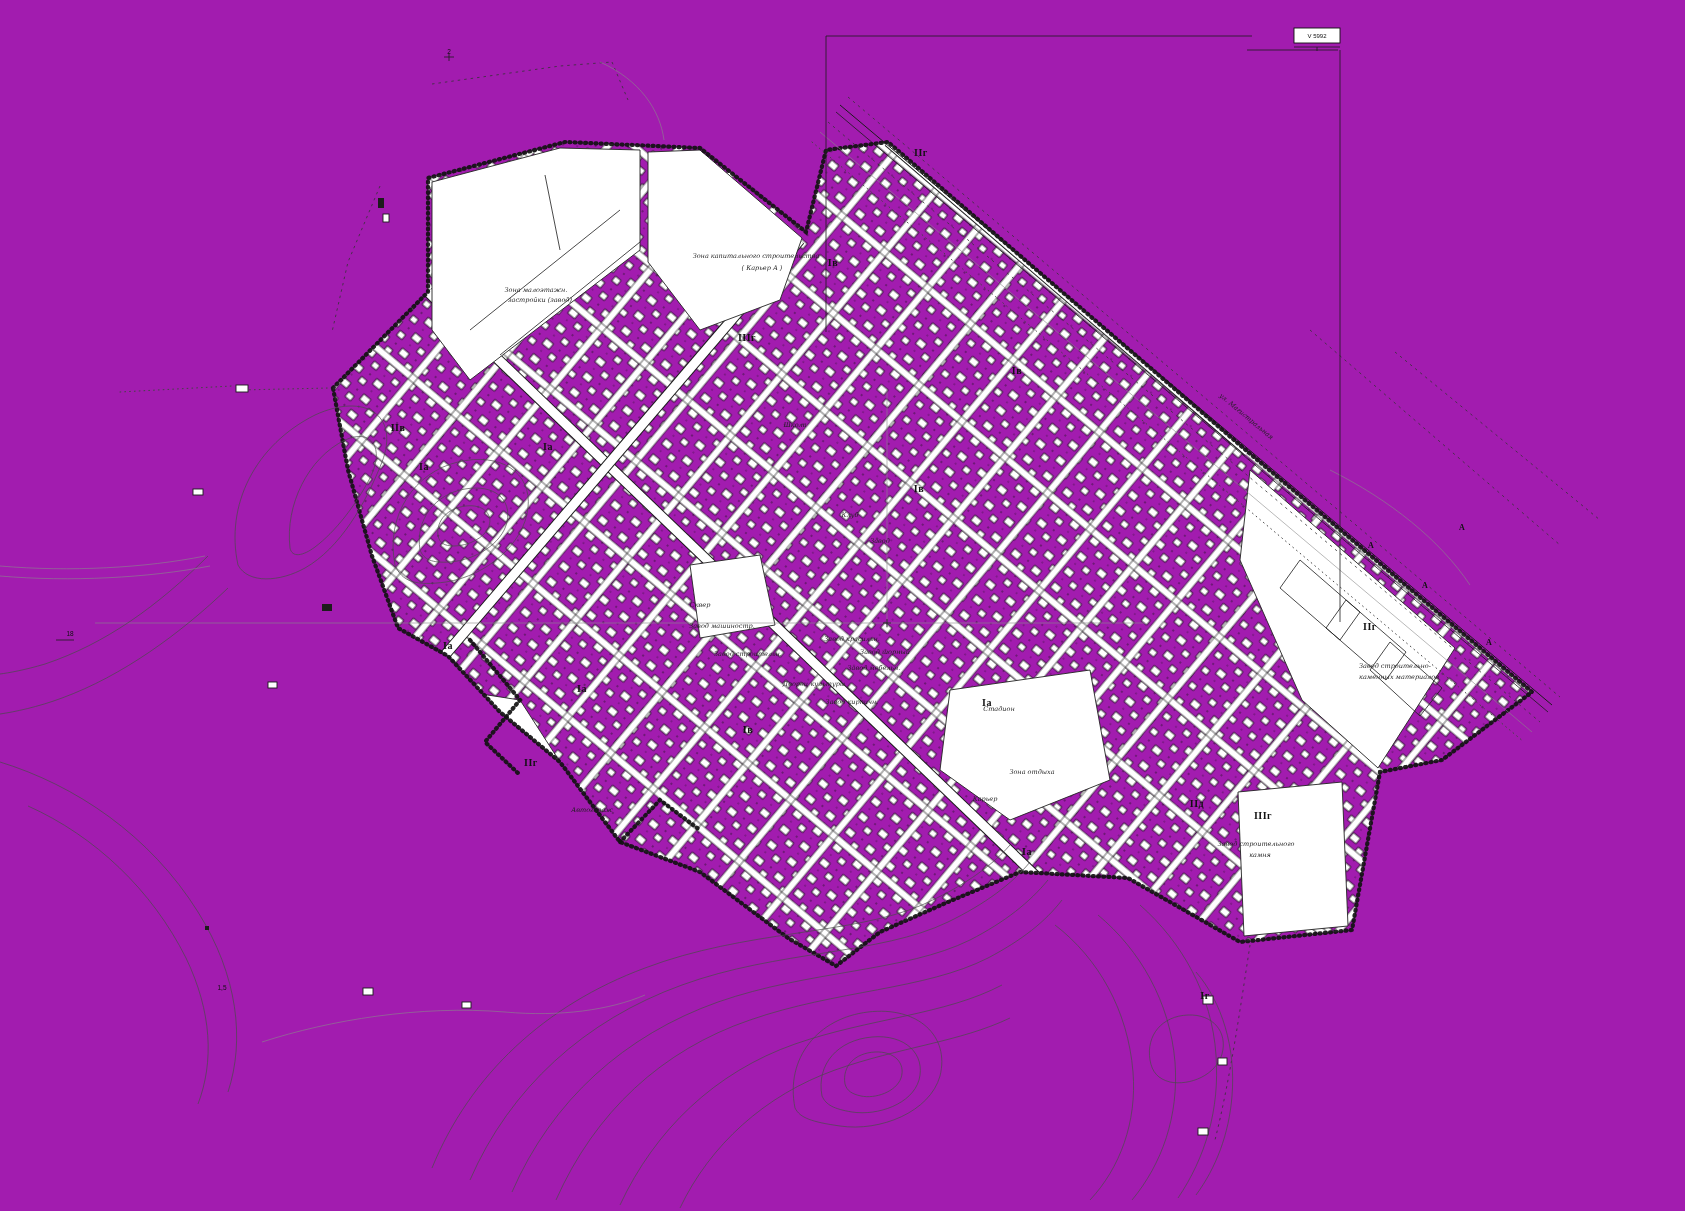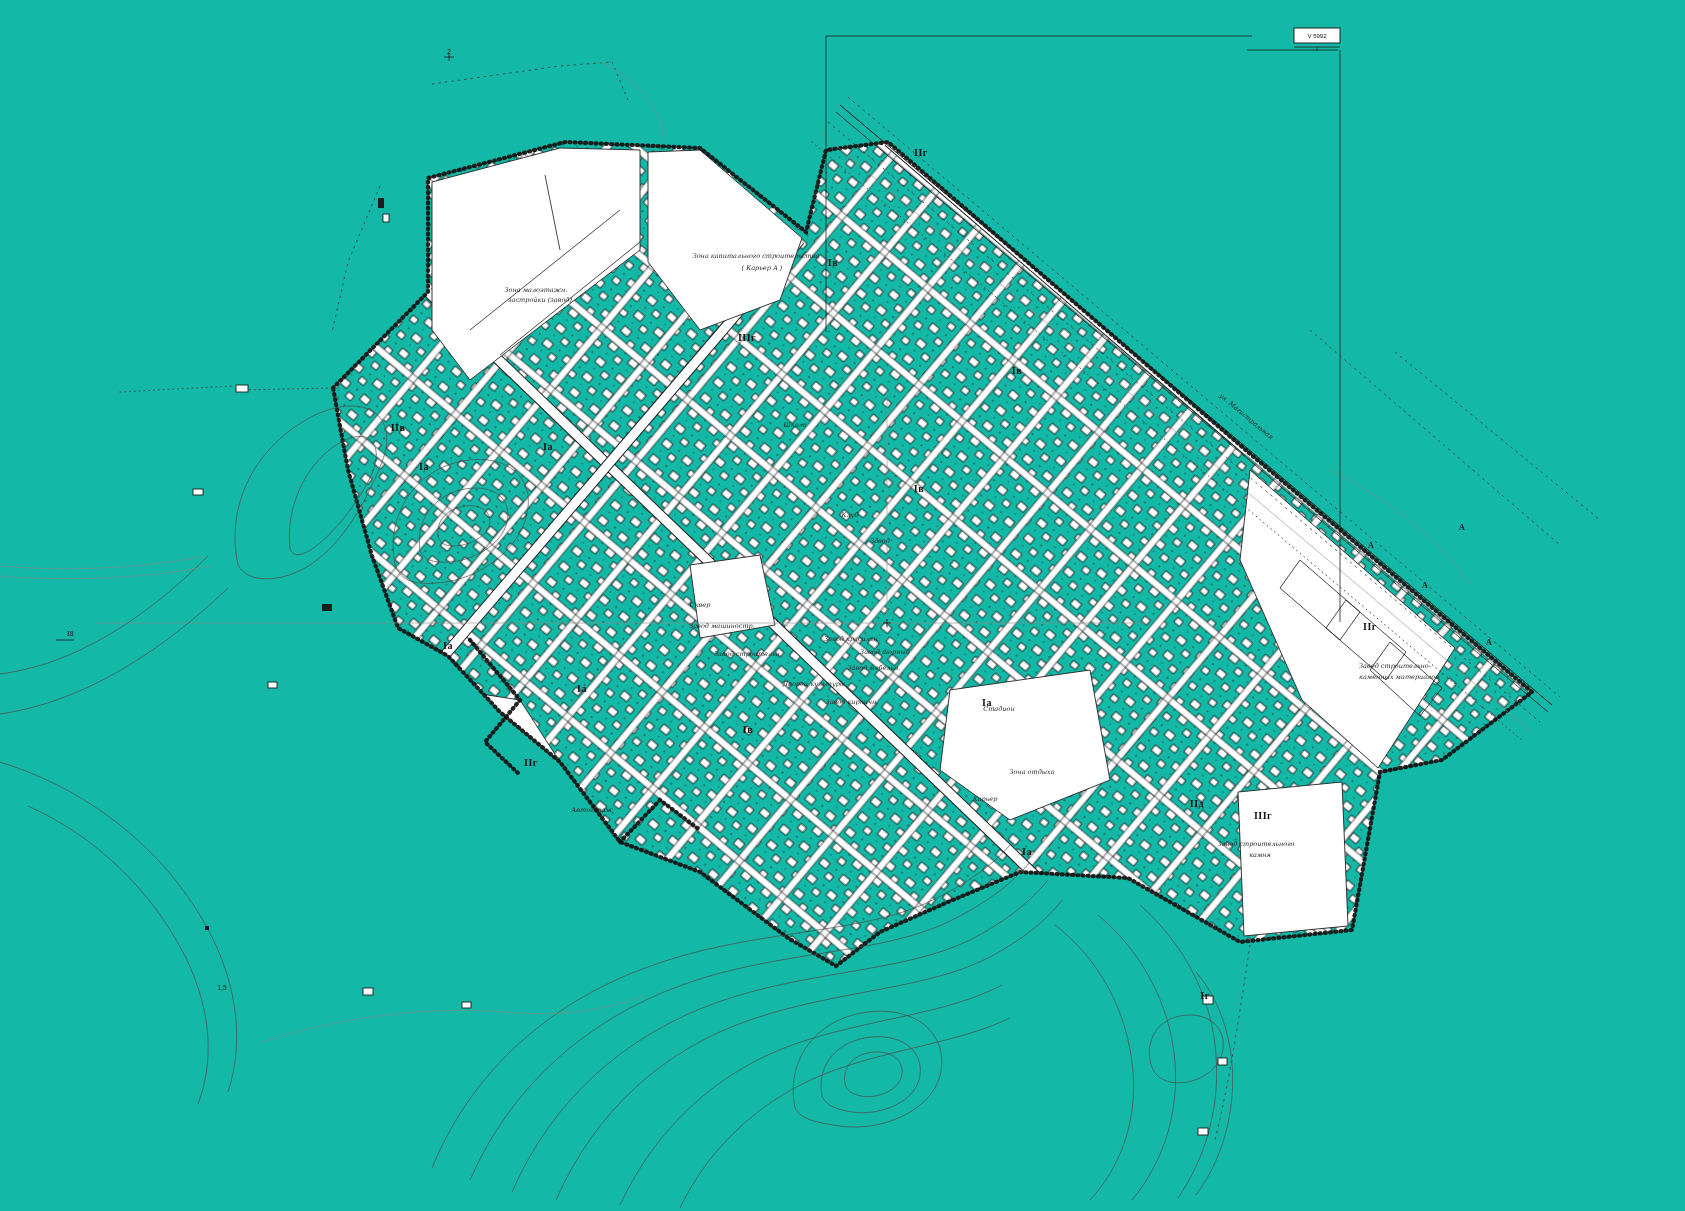--- a/index.html
+++ b/index.html
@@ -1,16 +1,16 @@
 <!DOCTYPE html>
 <html><head>
 <meta charset="utf-8">
 <style>
   html,body{margin:0;padding:0;background:#e8e8e4;}
-  .sheet{position:relative;width:1685px;height:1211px;background:#14b8a6;overflow:hidden;
+  .sheet{position:relative;width:1685px;height:1211px;background:#a21caf;overflow:hidden;
          font-family:"Liberation Serif",serif;}
   svg{display:block}
   .ink{stroke:#1c1c1c;fill:none}
   .thin{stroke-width:.8}
   .contour{stroke:#4a4a4a;stroke-width:.7;fill:none}
   .faint{stroke:#8a8a8a;stroke-width:.6;fill:none}
   .bead{stroke:#111;stroke-width:4.2;fill:none;stroke-dasharray:1 4.2;stroke-linecap:round;opacity:.92}
   .dash{stroke:#333;stroke-width:.8;fill:none;stroke-dasharray:2.5 4}
   .dot{stroke:#444;stroke-width:1;fill:none;stroke-dasharray:.8 4;stroke-linecap:round}
   .whiteout{fill:#ffffff;stroke:#222;stroke-width:.9}

